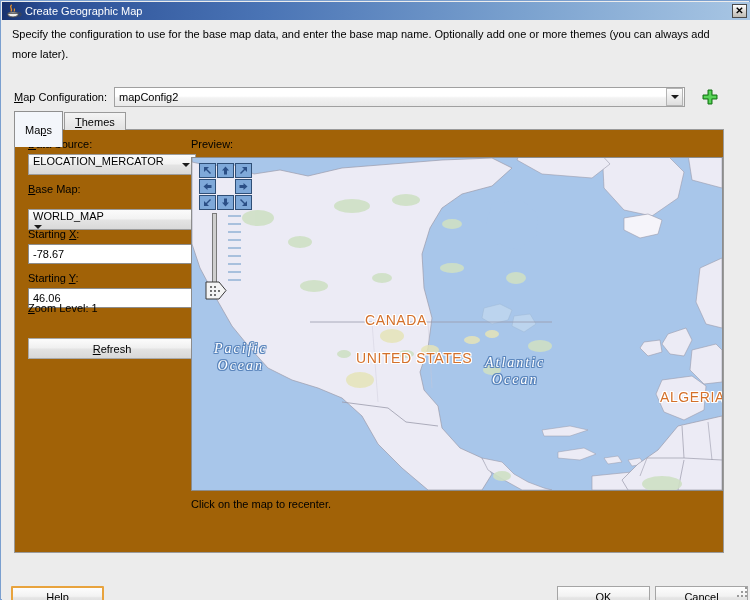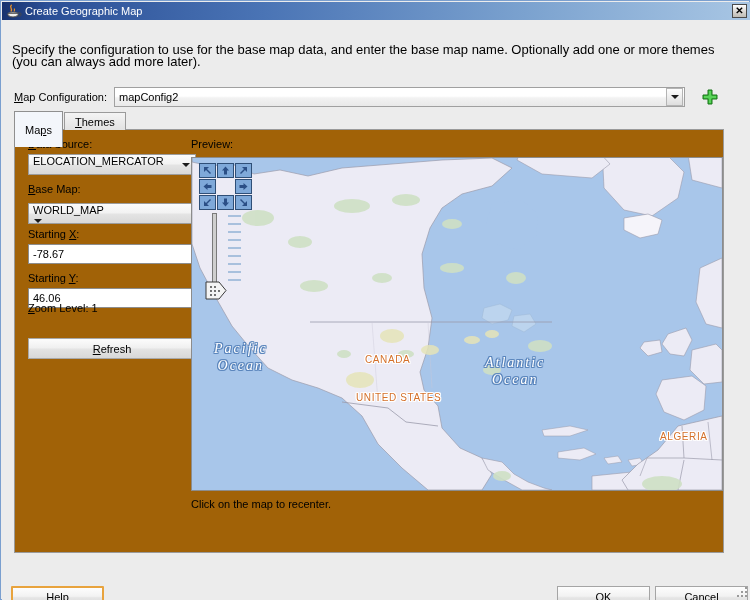--- a/index.html
+++ b/index.html
@@ -72,24 +72,24 @@
   
   #content {
     position: absolute;
     left: 1px; top: 19px;
     width: 748px; height: 580px;
     background: #ececec;
   }
 
   #instructions {
     position: absolute;
-    left: 10px; top: 24px;
+    left: 10px; top: 4px;
     width: 722px;
-    font-size: 13px;
-    line-height: 12px;
+    font-size: 11px;
+    line-height: 20px;
     color: #000;
   }
 
   
   #mapconfig-row {
     position: absolute;
     left: 12px; top: 67px;
     width: 710px; height: 22px;
   }
   #mapconfig-label {
@@ -268,28 +268,27 @@
     left: 176px; top: 368px;
     font-size: 11px;
   }
 
   
   #map-svg { position: absolute; left: 0; top: 0; }
 
   .map-label-country {
     position: absolute;
     font-family: "Liberation Sans", sans-serif;
-    font-size: 10px;
+    font-size: 14px;
     color: #d4702a;
     letter-spacing: 0.6px;
     white-space: nowrap;
     text-shadow:
       -1px 0 #fff, 1px 0 #fff, 0 -1px #fff, 0 1px #fff,
       -1px -1px #fff, 1px -1px #fff, -1px 1px #fff, 1px 1px #fff;
-    margin-top: 42px;
   }
   .map-label-ocean {
     position: absolute;
     font-family: "Liberation Serif", serif;
     font-style: italic;
     font-size: 14px;
     color: #ffffff;
     letter-spacing: 2px;
     line-height: 17px;
     white-space: nowrap;
@@ -425,21 +424,21 @@
 
       <div class="field-label" style="left:13px; top:8px;"><u>D</u>ata Source:</div>
       <div class="combo-field" style="left:13px; top:24px;">
         <span class="val">ELOCATION_MERCATOR</span>
         <span class="arrow-zone">
             <span class="tri-down"></span>
           </span>
       </div>
 
       <div class="field-label" style="left:13px; top:53px;"><u>B</u>ase Map:</div>
-      <div class="combo-field" style="left:13px; top:73px;flex-direction:column;">
+      <div class="combo-field" style="left:13px; top:79px;flex-direction:column;">
         <span class="val">WORLD_MAP</span>
         <span class="arrow-zone">
             <span class="tri-down"></span>
           </span>
       </div>
 
       <div class="field-label" style="left:13px; top:98px;">Starting <u>X</u>:</div>
       <div class="text-field" style="left:13px; top:114px;">
         <span class="val">-78.67</span>
       </div>

